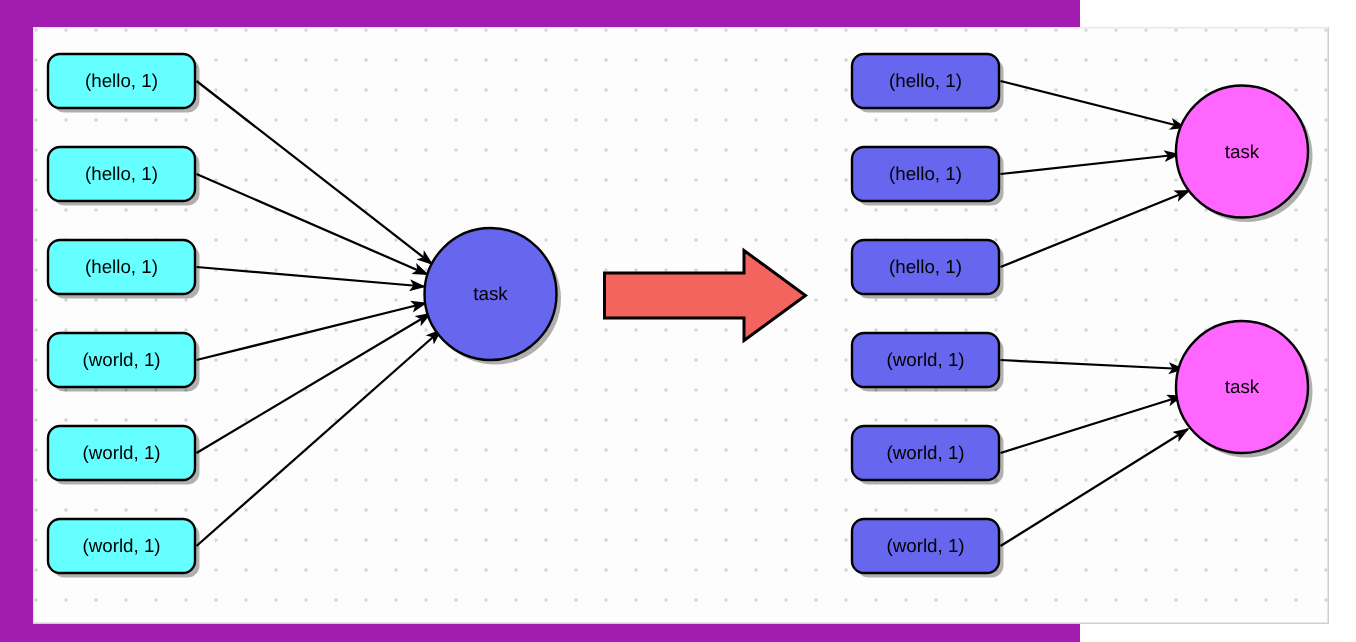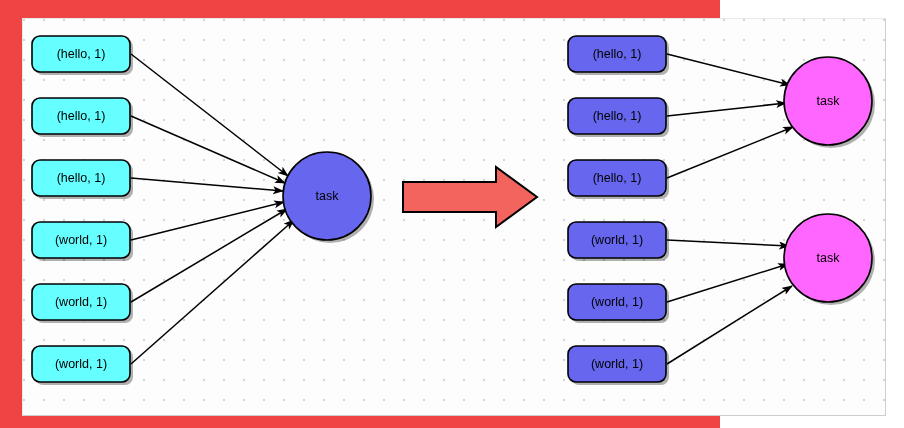--- a/index.html
+++ b/index.html
@@ -11,21 +11,21 @@
   body {
     width: 904px;
     height: 428px;
     font-family: "Liberation Sans", sans-serif;
     overflow: hidden;
   }
   #diagram-root {
     position: relative;
     width: 720px;
     height: 428px;
-    background: #ef4444;
+    background: #a21caf;
   }
   
   #canvas {
     position: absolute;
     left: 22px;
     top: 18px;
     width: 864px;
     height: 398px;
     background-color: #fdfdfd;
     background-image:

